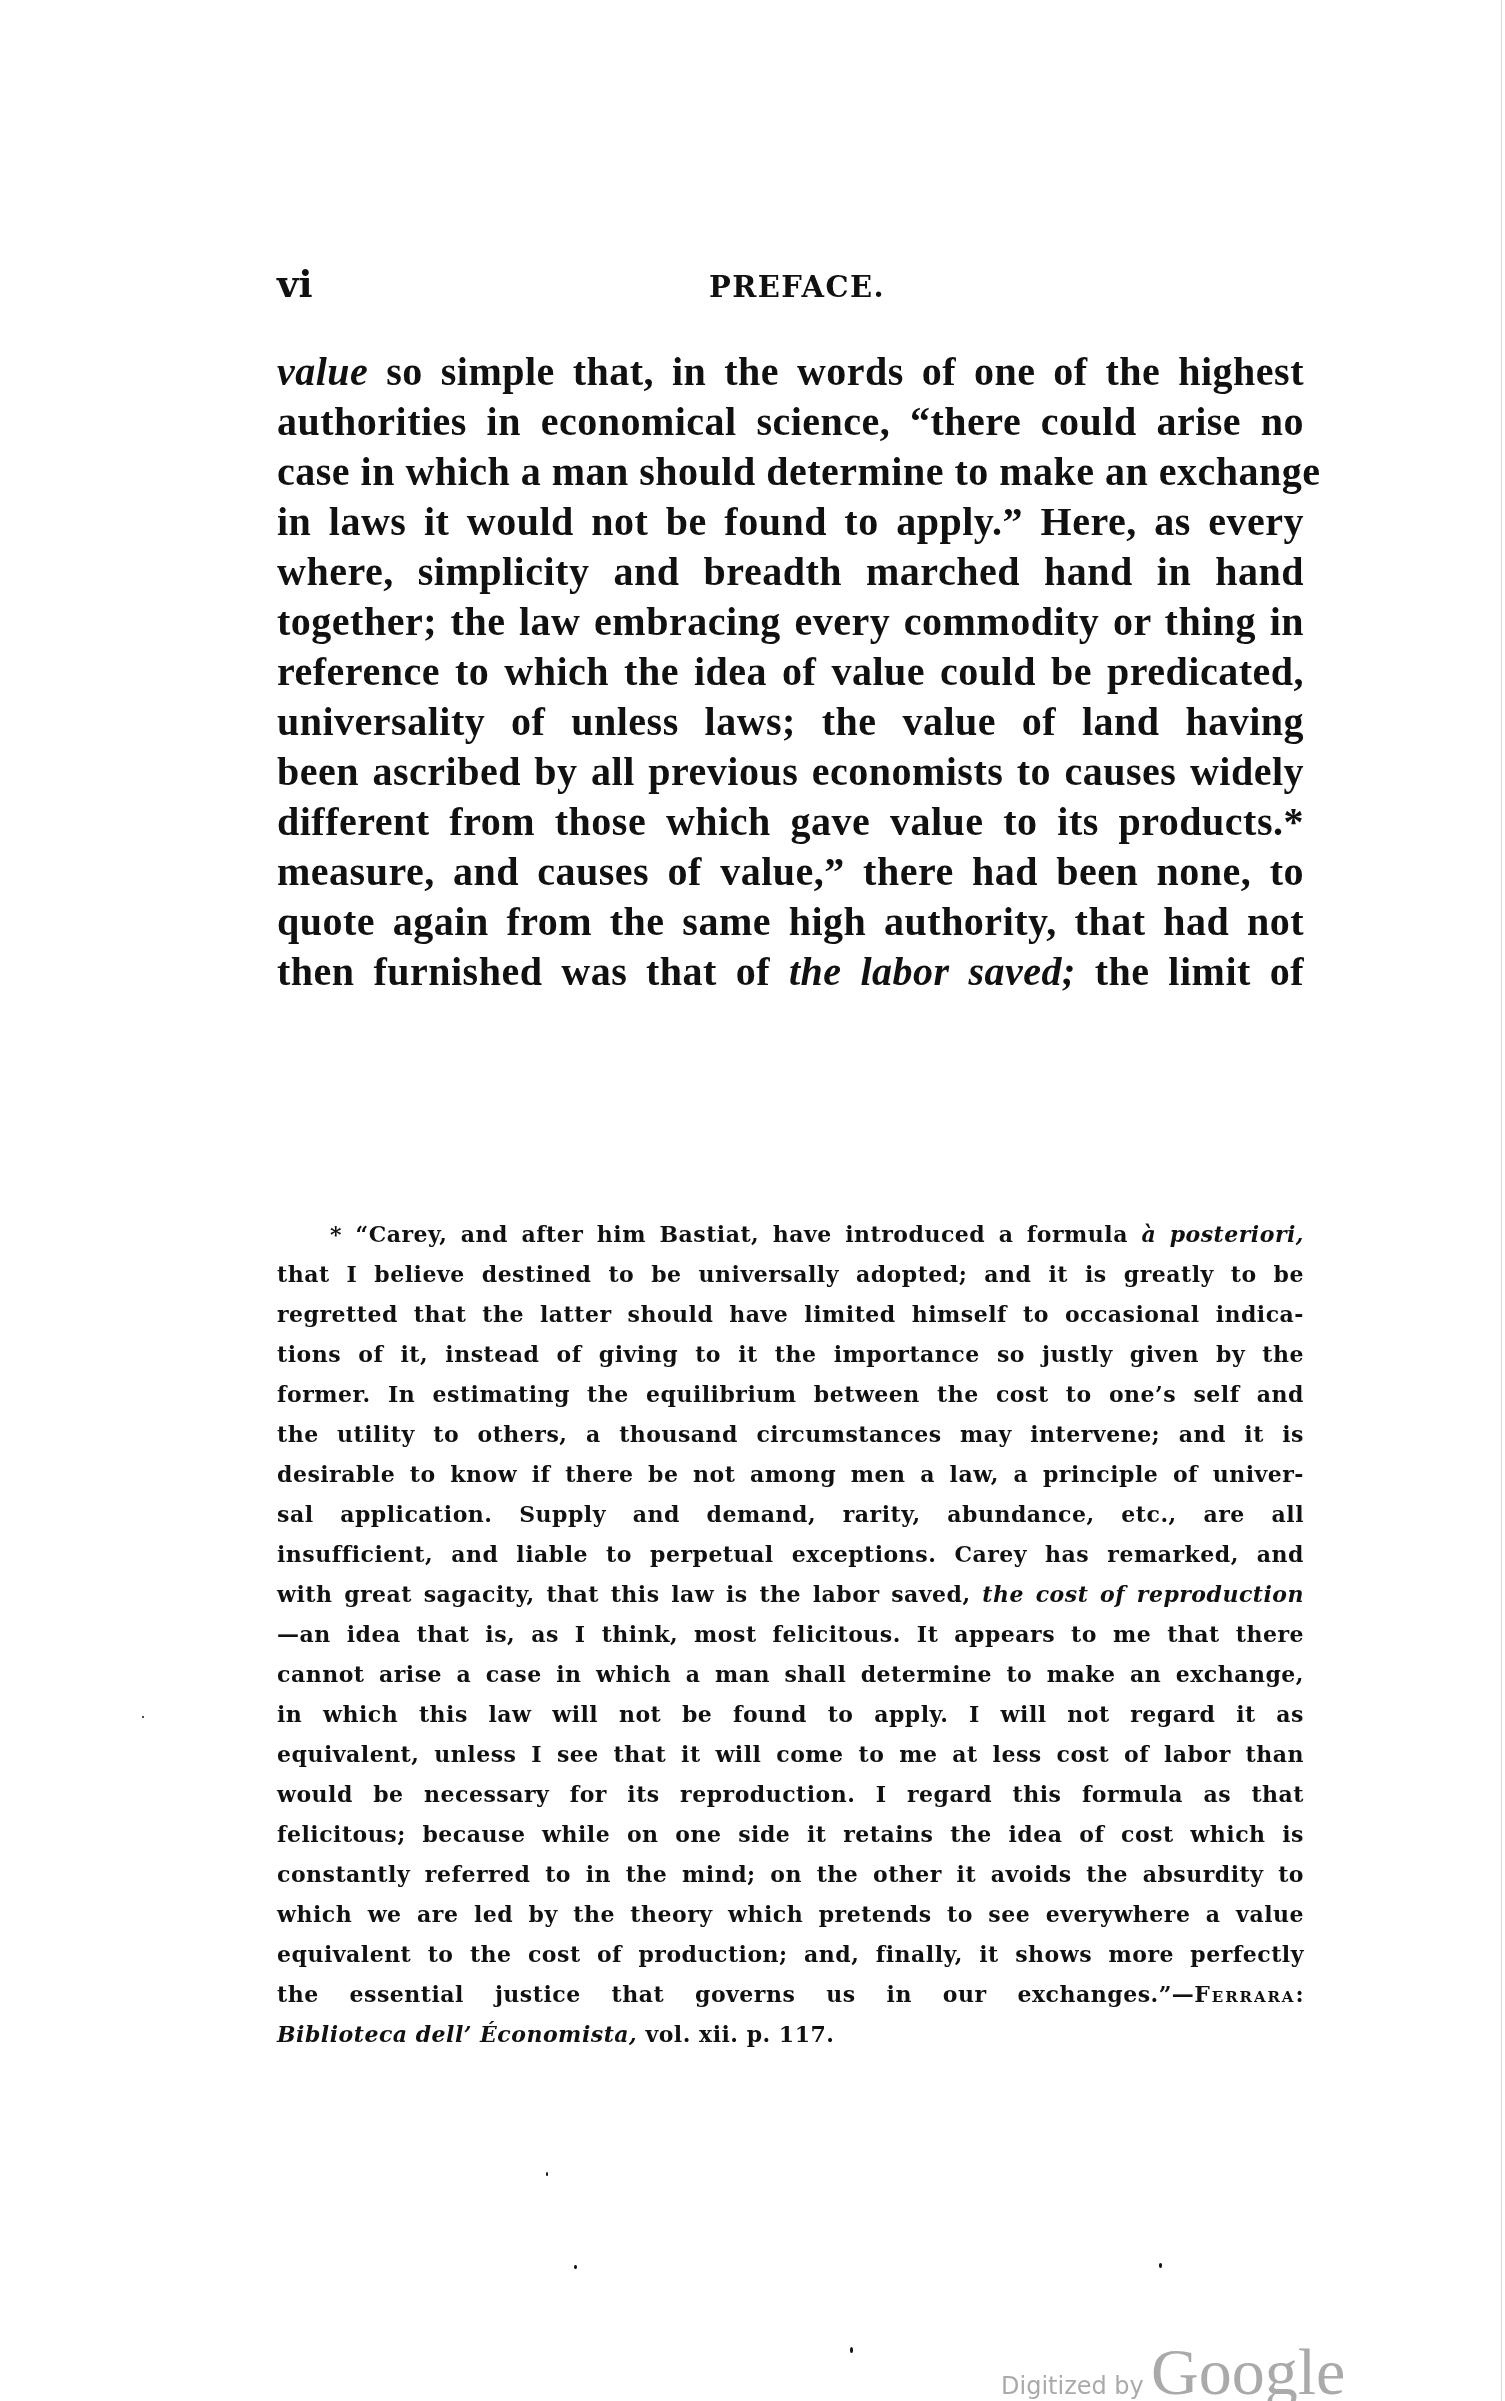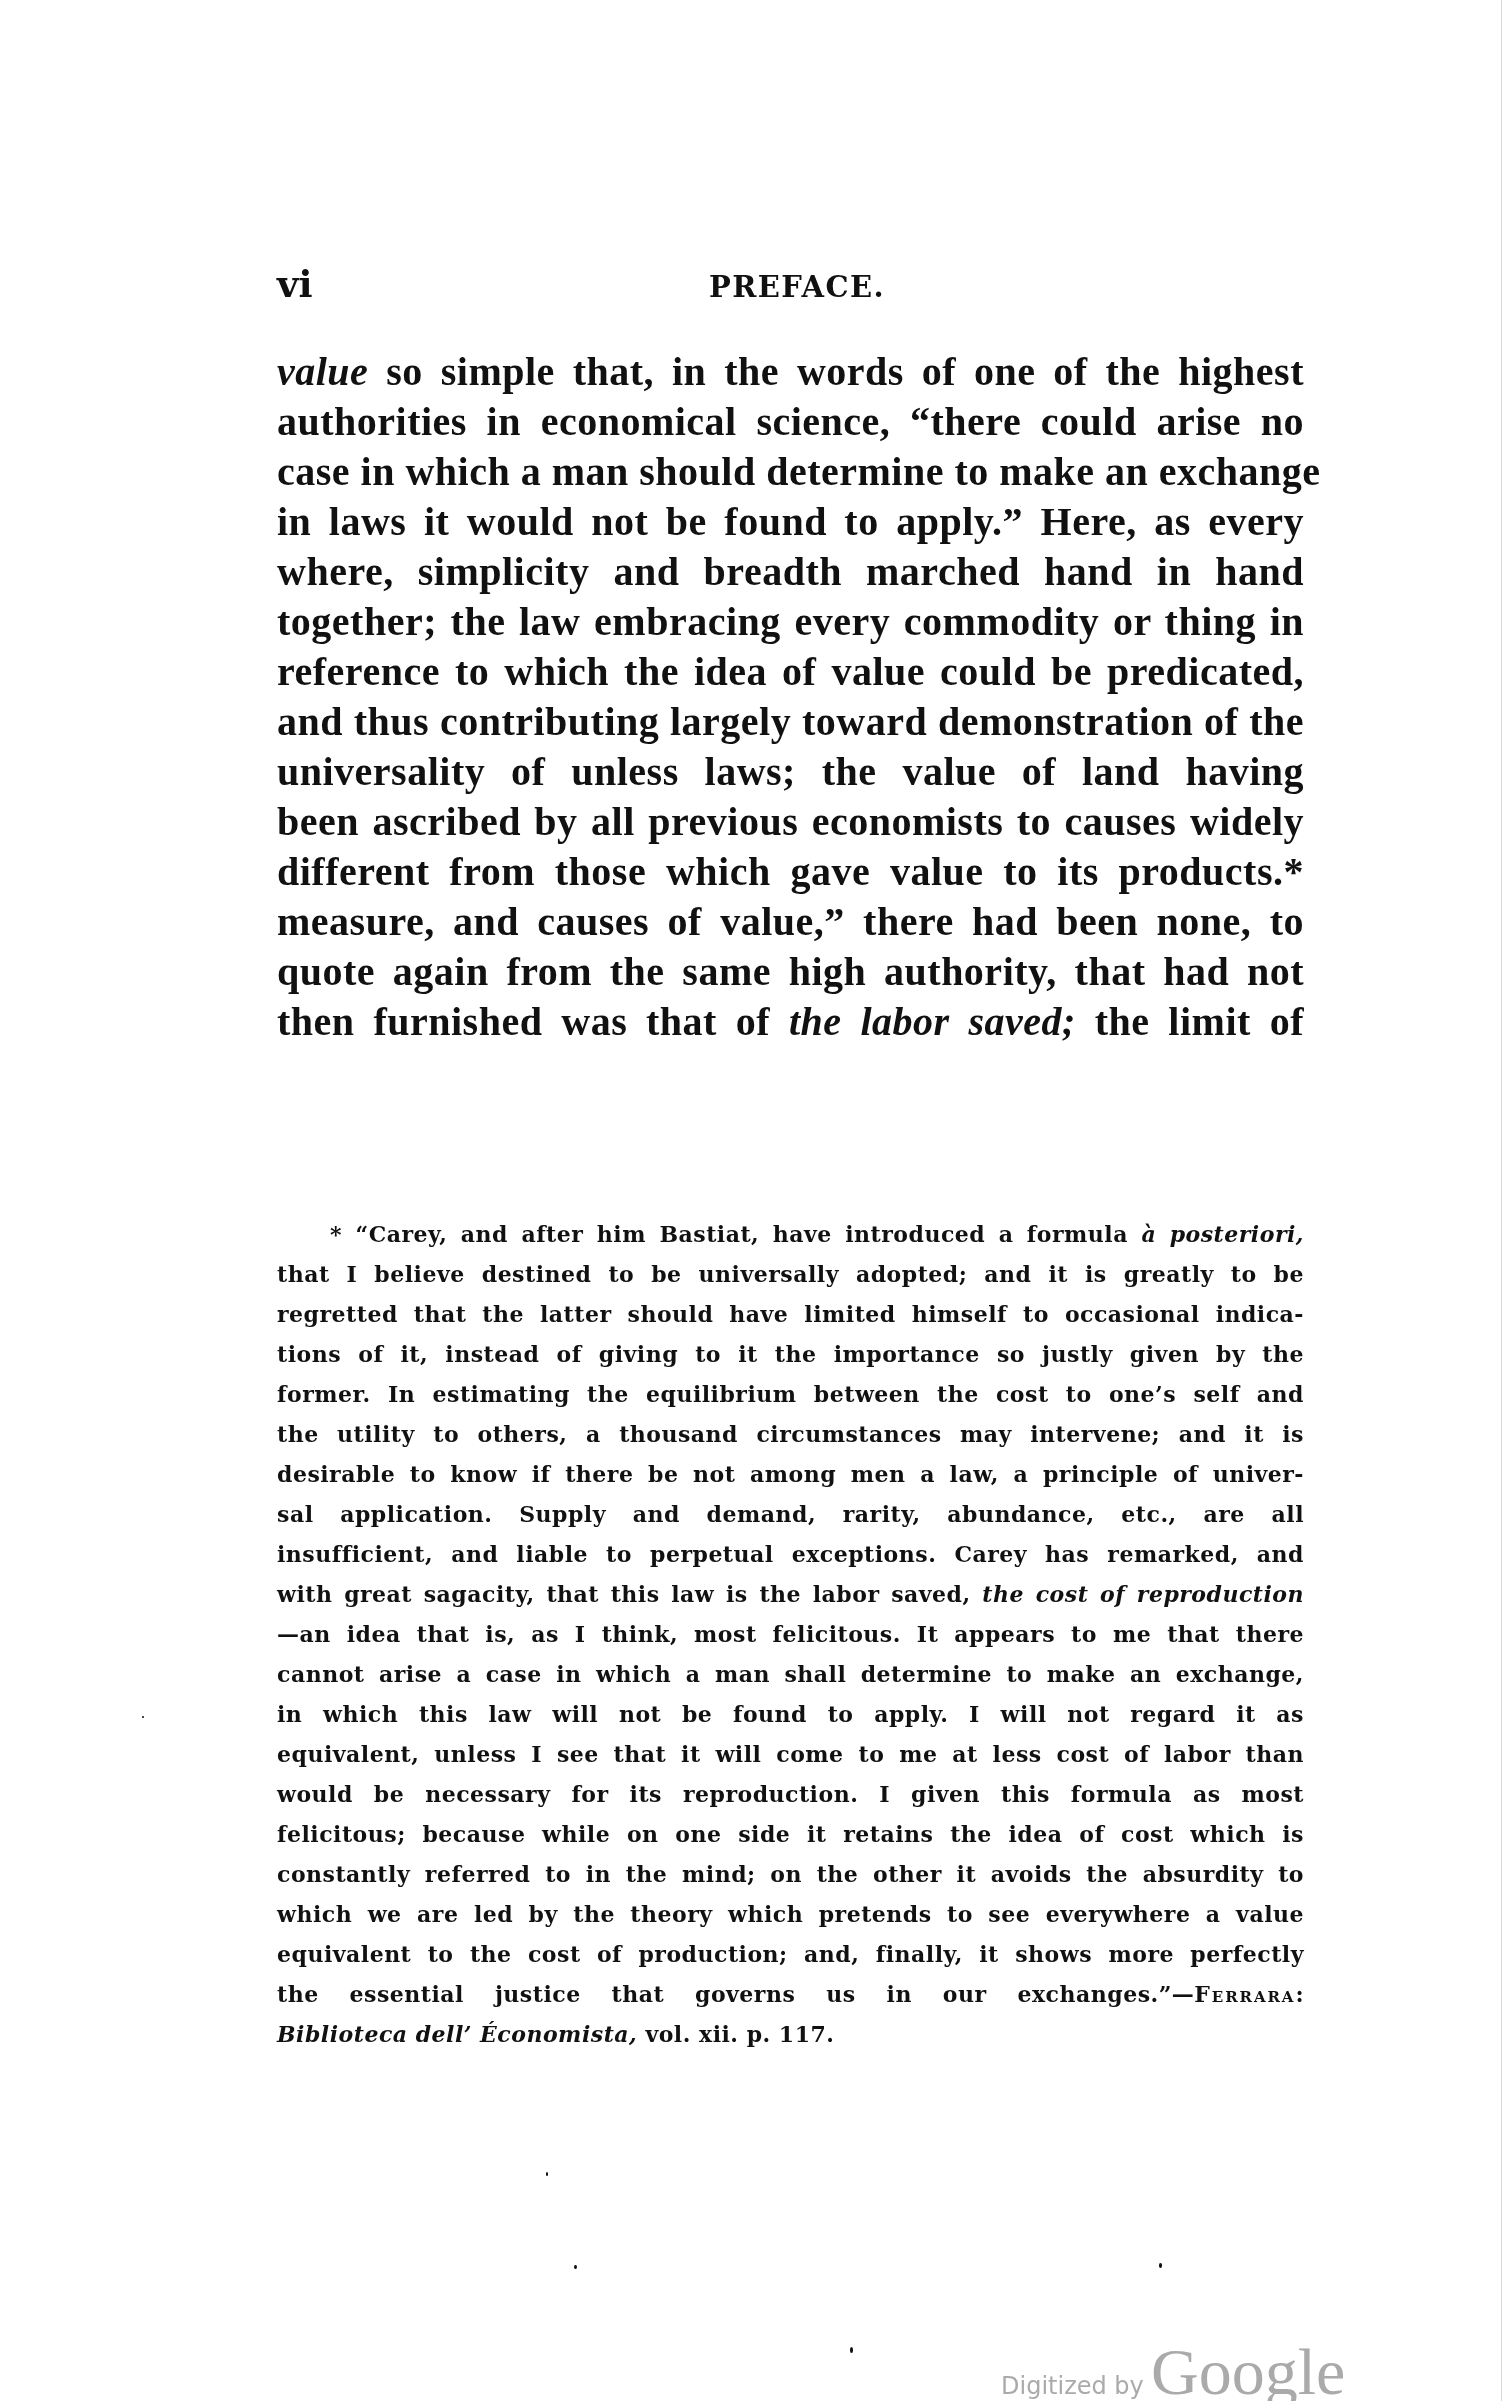--- a/index.html
+++ b/index.html
@@ -137,21 +137,20 @@
   </div>
 
   <div class="body-text" id="body-text">
       <div class="line"><span class="it">value</span><span> so simple that, in the words of one of the highest</span></div>
       <div class="line"><span>authorities in economical science, “there could arise no</span></div>
       <div class="line"><span>case in which a man should determine to make an exchange</span></div>
       <div class="line"><span>in laws it would not be found to apply.”  Here, as every</span></div>
       <div class="line"><span>where, simplicity and breadth marched hand in hand</span></div>
       <div class="line"><span>together; the law embracing every commodity or thing in</span></div>
       <div class="line"><span>reference to which the idea of value could be predicated,</span></div>
-      <div class="line"><span>and thus contributing largely toward demonstration of the</span></div>
       <div class="line"><span>universality of unless laws; the value of land having</span></div>
       <div class="line"><span>been ascribed by all previous economists to causes widely</span></div>
       <div class="line"><span>different from those which gave value to its products.*</span></div>
       <div class="line"><span>measure, and causes of value,” there had been none, to</span></div>
       <div class="line"><span>quote again from the same high authority, that had not</span></div>
       <div class="line"><span>then furnished was that of </span><span class="it">the labor saved;</span><span> the limit of</span></div>
     </div>
 
   <div class="footnotes" id="footnotes">
       <div class="fline indent"><span>* “Carey, and after him Bastiat, have introduced a formula </span><span class="it">à posteriori,</span></div>
@@ -161,21 +160,21 @@
       <div class="fline"><span>former.  In estimating the equilibrium between the cost to one’s self and</span></div>
       <div class="fline"><span>the utility to others, a thousand circumstances may intervene; and it is</span></div>
       <div class="fline"><span>desirable to know if there be not among men a law, a principle of univer-</span></div>
       <div class="fline"><span>sal application.  Supply and demand, rarity, abundance, etc., are all</span></div>
       <div class="fline"><span>insufficient, and liable to perpetual exceptions.  Carey has remarked, and</span></div>
       <div class="fline"><span>with great sagacity, that this law is the labor saved, </span><span class="it">the cost of reproduction</span></div>
       <div class="fline"><span>—an idea that is, as I think, most felicitous.  It appears to me that there</span></div>
       <div class="fline"><span>cannot arise a case in which a man shall determine to make an exchange,</span></div>
       <div class="fline"><span>in which this law will not be found to apply.  I will not regard it as</span></div>
       <div class="fline"><span>equivalent, unless I see that it will come to me at less cost of labor than</span></div>
-      <div class="fline"><span>would be necessary for its reproduction.  I given this formula as most</span></div>
+      <div class="fline"><span>would be necessary for its reproduction.  I regard this formula as that</span></div>
       <div class="fline"><span>felicitous; because while on one side it retains the idea of cost which is</span></div>
       <div class="fline"><span>constantly referred to in the mind; on the other it avoids the absurdity to</span></div>
       <div class="fline"><span>which we are led by the theory which pretends to see everywhere a value</span></div>
       <div class="fline"><span>equivalent to the cost of production; and, finally, it shows more perfectly</span></div>
       <div class="fline"><span>the essential justice that governs us in our exchanges.”—</span><span class="sc">Ferrara</span><span>:</span></div>
       <div class="fline last"><span class="it">Biblioteca dell’ Économista,</span><span> vol. xii. p. 117.</span></div>
     </div>
 
   <div class="speck" style="left:546px; top:2172px; width:2.4px; height:3.8px;"></div>
   <div class="speck" style="left:574px; top:2265px; width:2.9px; height:4.3px;"></div>

